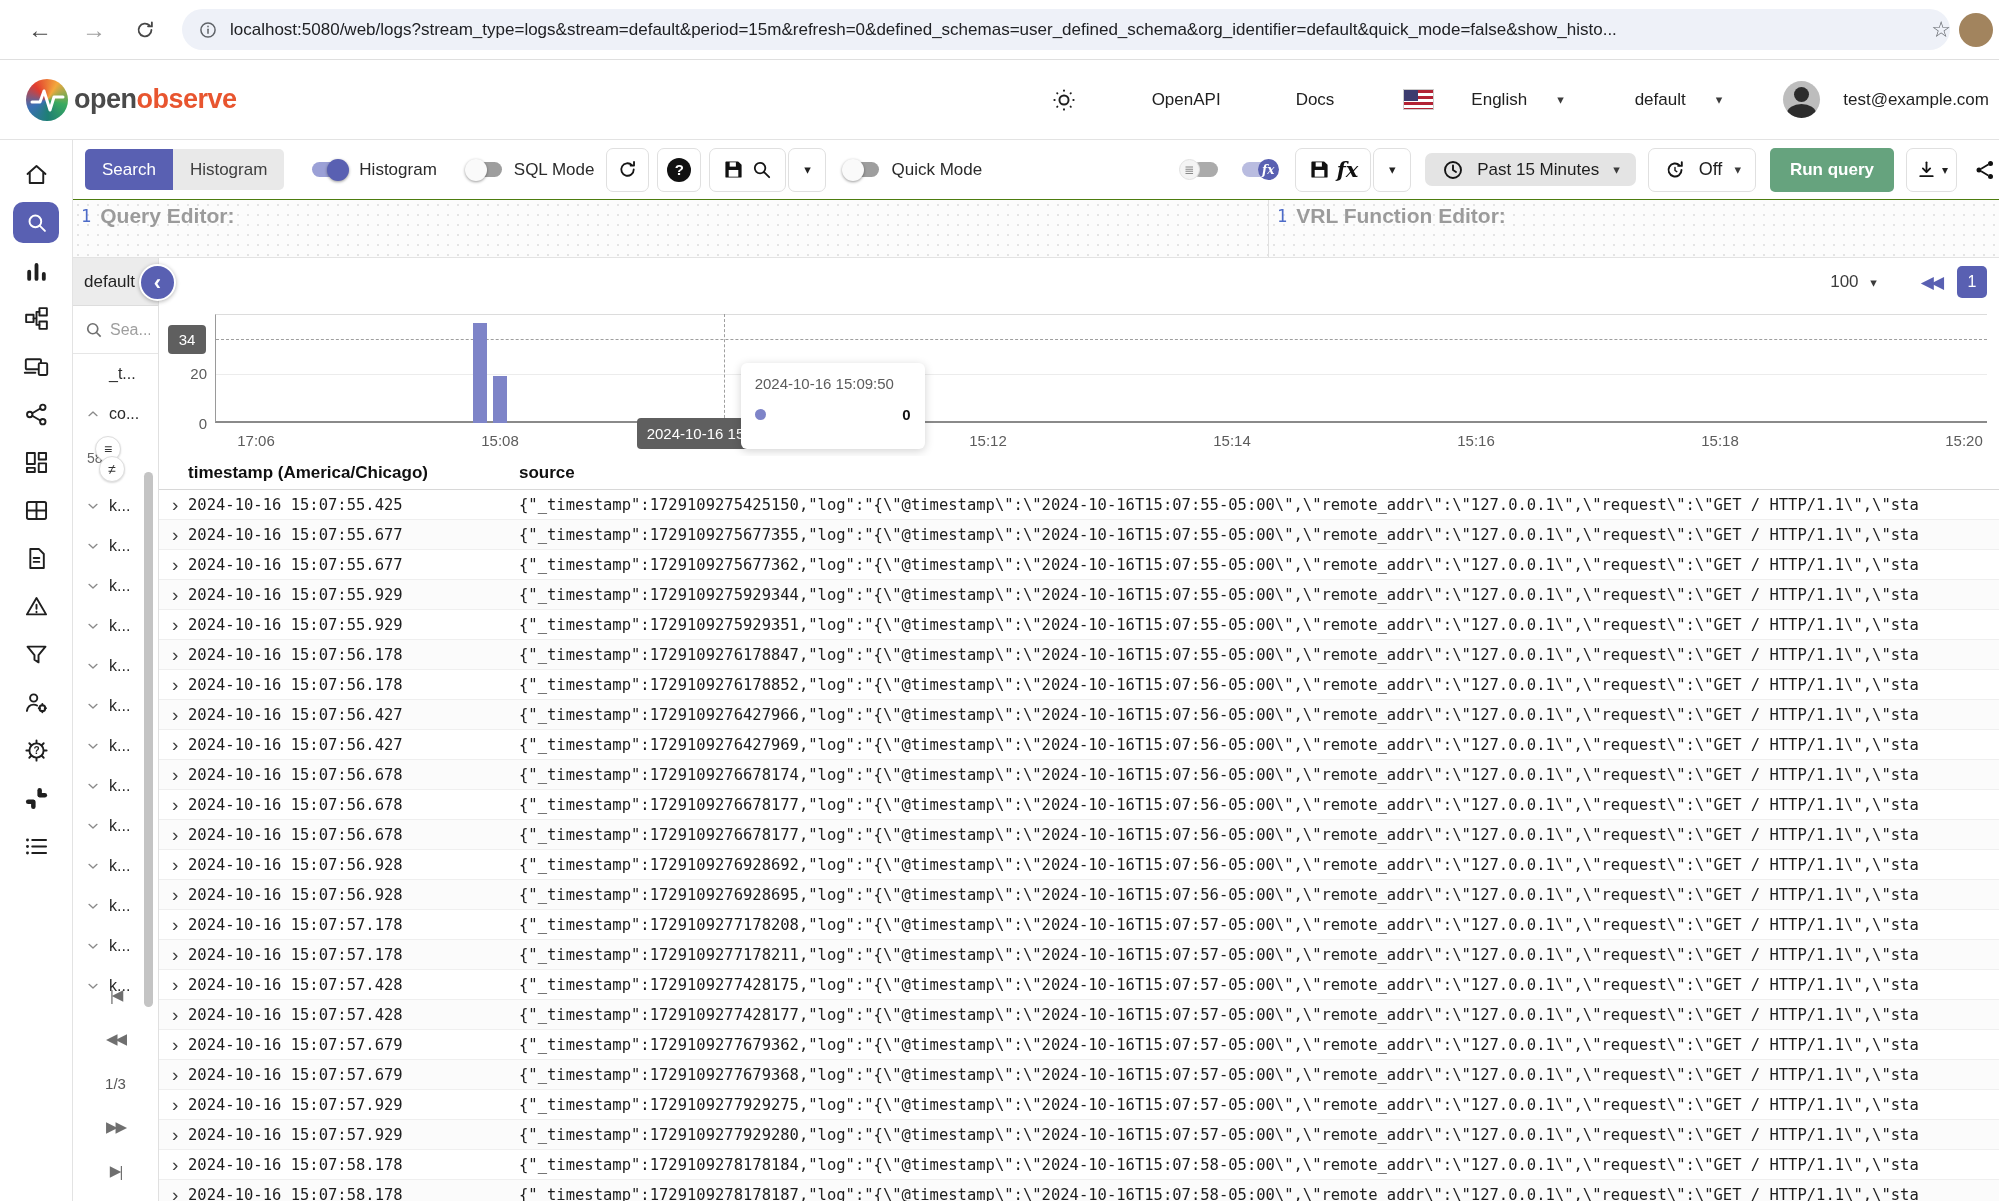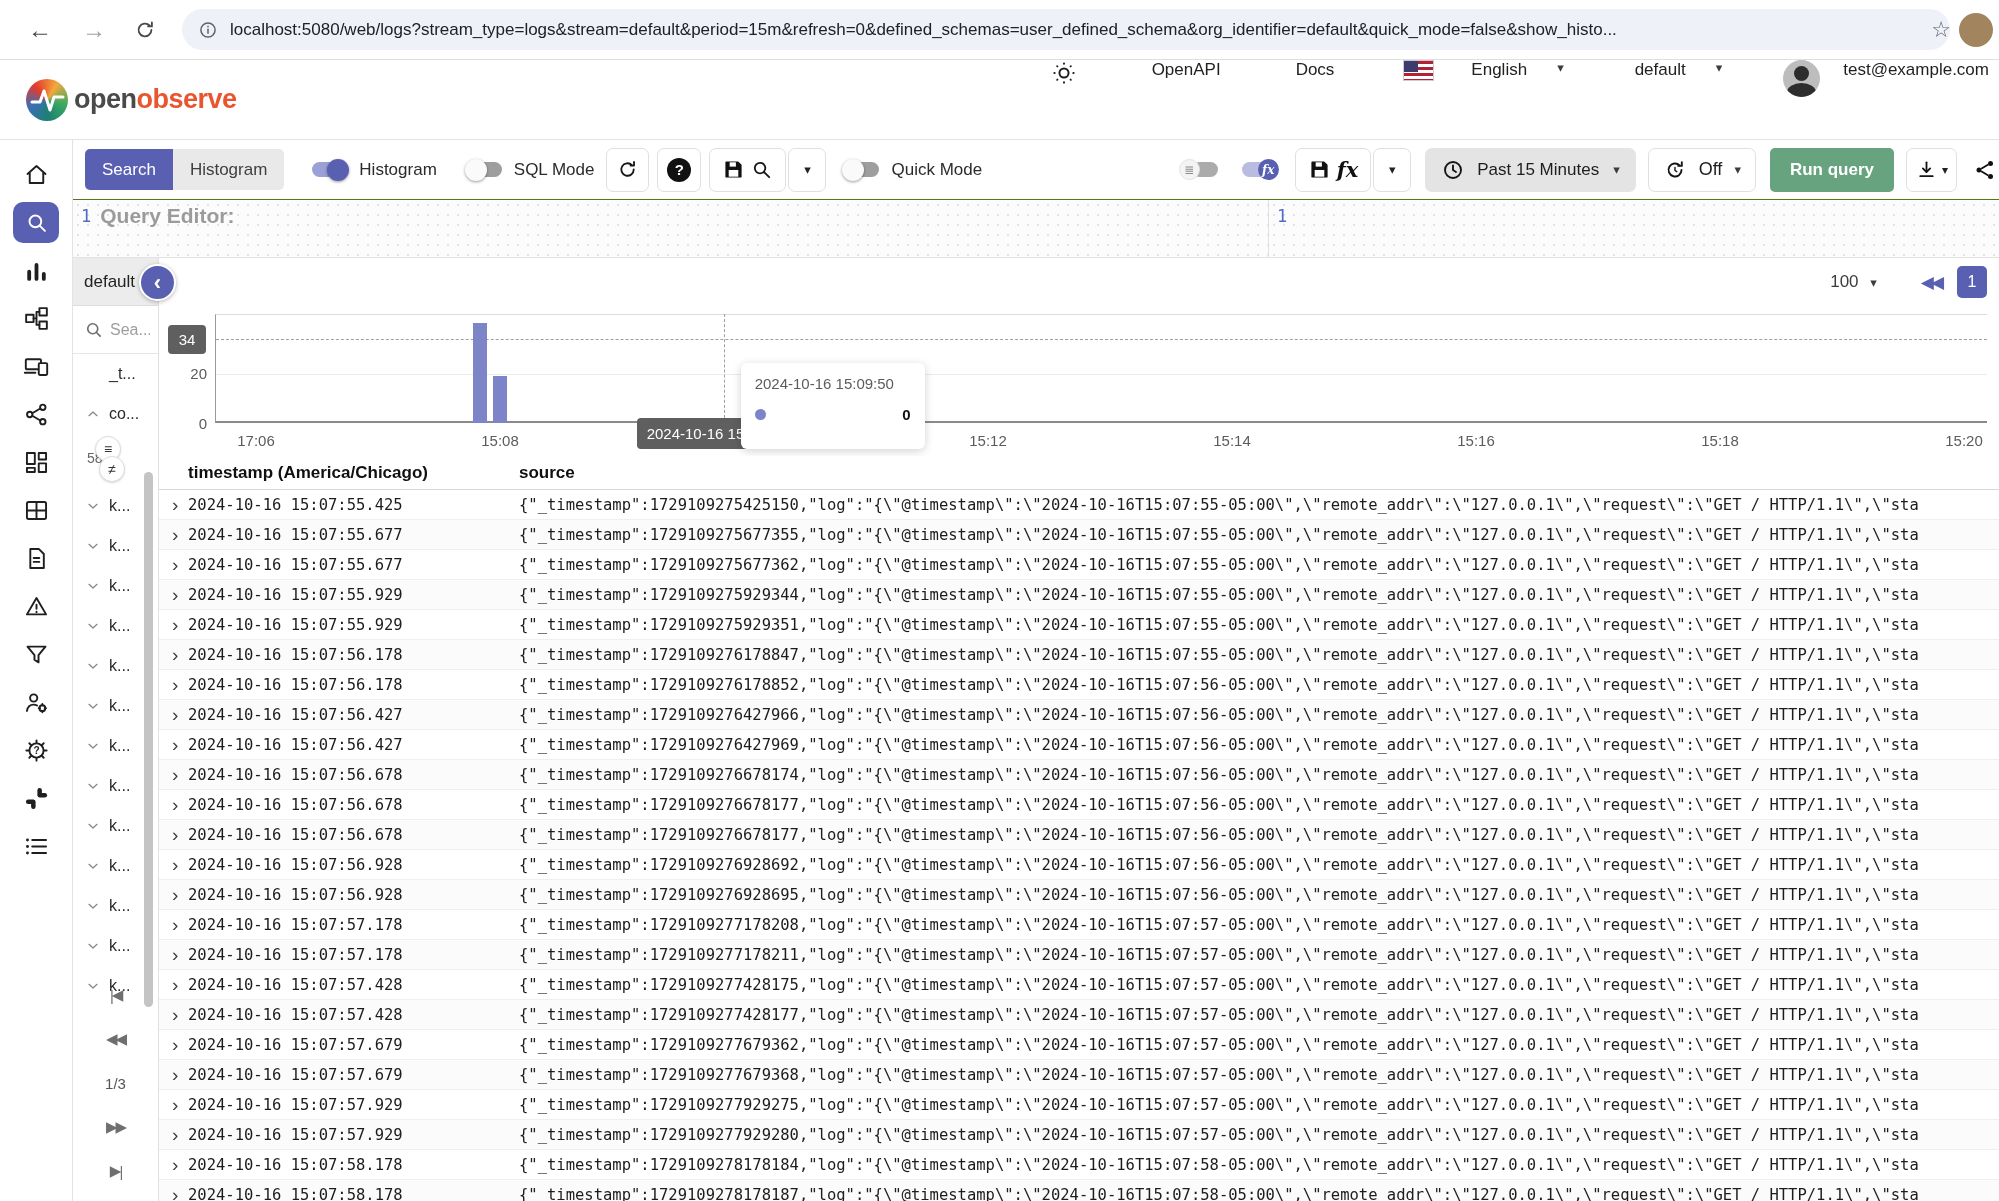--- a/index.html
+++ b/index.html
@@ -19,21 +19,21 @@
   .chrome-avatar { position:absolute; right:6px; width:34px; height:34px; border-radius:50%; background:#a2845e; overflow:hidden; }
 
   
   .app-header { position:absolute; left:0; top:60px; width:1999px; height:80px; background:#fff; border-bottom:1px solid #e3e3e3; display:flex; align-items:center; }
   .logo { display:flex; align-items:center; margin-left:26px; }
   .logo-mark { width:42px; height:42px; border-radius:50%; background:conic-gradient(from -40deg,#e23b2e,#f3a83c,#3aaa5f,#1e7f74,#3b6fb5,#e23b2e); position:relative; }
   .logo-mark svg { position:absolute; inset:0; }
   .logo-text { font-size:27px; font-weight:700; margin-left:6px; letter-spacing:-0.5px; }
   .logo-open { color:#4a4a4a; }
   .logo-observe { color:#e8552f; }
-  .header-right { position:absolute; right:10px; display:flex; align-items:flex-start; height:100%;gap:23px; }
+  .header-right { position:absolute; right:10px; display:flex; align-items:center; height:100%;gap:23px; }
   .hdr-item { font-size:17px; color:#212121; cursor:pointer; }
   .hdr-gap { margin-left:52px; }
   .flag { width:31px; height:21px; margin-left:46px; position:relative; background:repeating-linear-gradient(#b22234 0 3px,#fff 3px 6px); border:1px solid #ccc; }
   .flag::after { content:""; position:absolute; left:0; top:0; width:14px; height:11px; background:#3c3b6e; }
   .caret { font-size:13px; color:#3c3c3c; margin-left:7px; }
   .avatar { width:37px; height:37px; border-radius:50%; background:#bdbdbd; margin-left:38px; position:relative; overflow:hidden; }
   .avatar::before { content:""; position:absolute; left:11px; top:6px; width:15px; height:15px; border-radius:50%; background:#2d2d2d; }
   .avatar::after { content:""; position:absolute; left:4px; top:23px; width:29px; height:18px; border-radius:50% 50% 0 0; background:#2d2d2d; }
   .email { font-size:17px; font-weight:400; }
 
@@ -56,21 +56,21 @@
   .toggle.on .tgl-track { background:#9ba0d6; }
   .toggle.on .tgl-knob { right:-2px; background:#5960b2; }
   .toggle.off .tgl-knob { left:-2px; background:#fafafa; }
   .tgl-label { font-size:17px; color:#2b2b2b; margin-left:12px; }
   .tb-btn { height:44px; min-width:43px; background:#fff; border:1px solid #e0e0e0; border-radius:7px; display:flex; align-items:center; justify-content:center; cursor:pointer; padding:0 9px; }
   .tb-btn svg { width:23px; height:23px; stroke:#151515; fill:none; stroke-width:1.9; stroke-linecap:round; stroke-linejoin:round; }
   .help-circle { width:24px; height:24px; border-radius:50%; background:#111; color:#fff; font-size:15px; font-weight:700; display:flex; align-items:center; justify-content:center; }
   .fx-glyph { font-family:"DejaVu Serif", serif; font-style:italic; font-size:21px; font-weight:700; color:#111; }
   .mini-toggle { display:flex; align-items:center; }
   .mini-icon { width:21px; height:21px; border-radius:50%; display:flex; align-items:center; justify-content:center; font-size:12px; color:#8a8a8a; position:relative; z-index:2; }
-  .time-btn { height:44px; background:#e4e4e4; border-radius:7px; display:flex; align-items:center; padding:0 16px; font-size:17px; color:#1d1d1d; cursor:pointer; }
+  .time-btn { height:33px; background:#e4e4e4; border-radius:7px; display:flex; align-items:center; padding:0 16px; font-size:17px; color:#1d1d1d; cursor:pointer; }
   .time-btn svg, .off-btn svg { width:24px; height:24px; stroke:#151515; fill:none; stroke-width:1.9; stroke-linecap:round; stroke-linejoin:round; }
   .off-btn { height:44px; background:#fff; border:1px solid #e0e0e0; border-radius:7px; display:flex; align-items:center; padding:0 14px; font-size:18px; cursor:pointer; }
   .run-btn { height:44px; background:#66a37e; color:#fff; border:none; border-radius:5px; font-size:17px; font-weight:600; padding:0 20px; cursor:pointer; }
 
   
   .editors { position:absolute; left:73px; top:200px; width:1926px; height:58px; display:flex; border-bottom:1px solid #e3e3e3; }
   .editor-pane { height:100%; background:#fcfcfc; background-image:radial-gradient(#e4e4e4 1px, transparent 1.2px); background-size:10px 10px; padding-top:6px; display:flex; }
   .editor-pane.left { width:1196px; border-right:1px solid #e0e0e0; }
   .editor-pane.right { flex:1; }
   .line-no { font-size:17px; color:#4d6bc8; margin-left:8px; font-family:"DejaVu Sans Mono", monospace; }
@@ -406,20 +406,21 @@
     </div>
   </div>
 
   <div class="editors">
     <div class="editor-pane left">
       <span class="line-no">1</span>
       <span class="editor-ph">Query Editor:</span>
     </div>
     <div class="editor-pane right">
       <span class="line-no">1</span>
+      <span class="editor-ph">VRL Function Editor:</span>
     </div>
   </div>
 
   <div class="field-sidebar">
     <div class="stream-header">default</div>
     <div class="collapse-btn">‹</div>
     <div class="field-search">
       <svg viewBox="0 0 24 24">
           <circle cx="10.5" cy="10.5" r="6"></circle>
           <path d="M15 15l5 5"></path>

